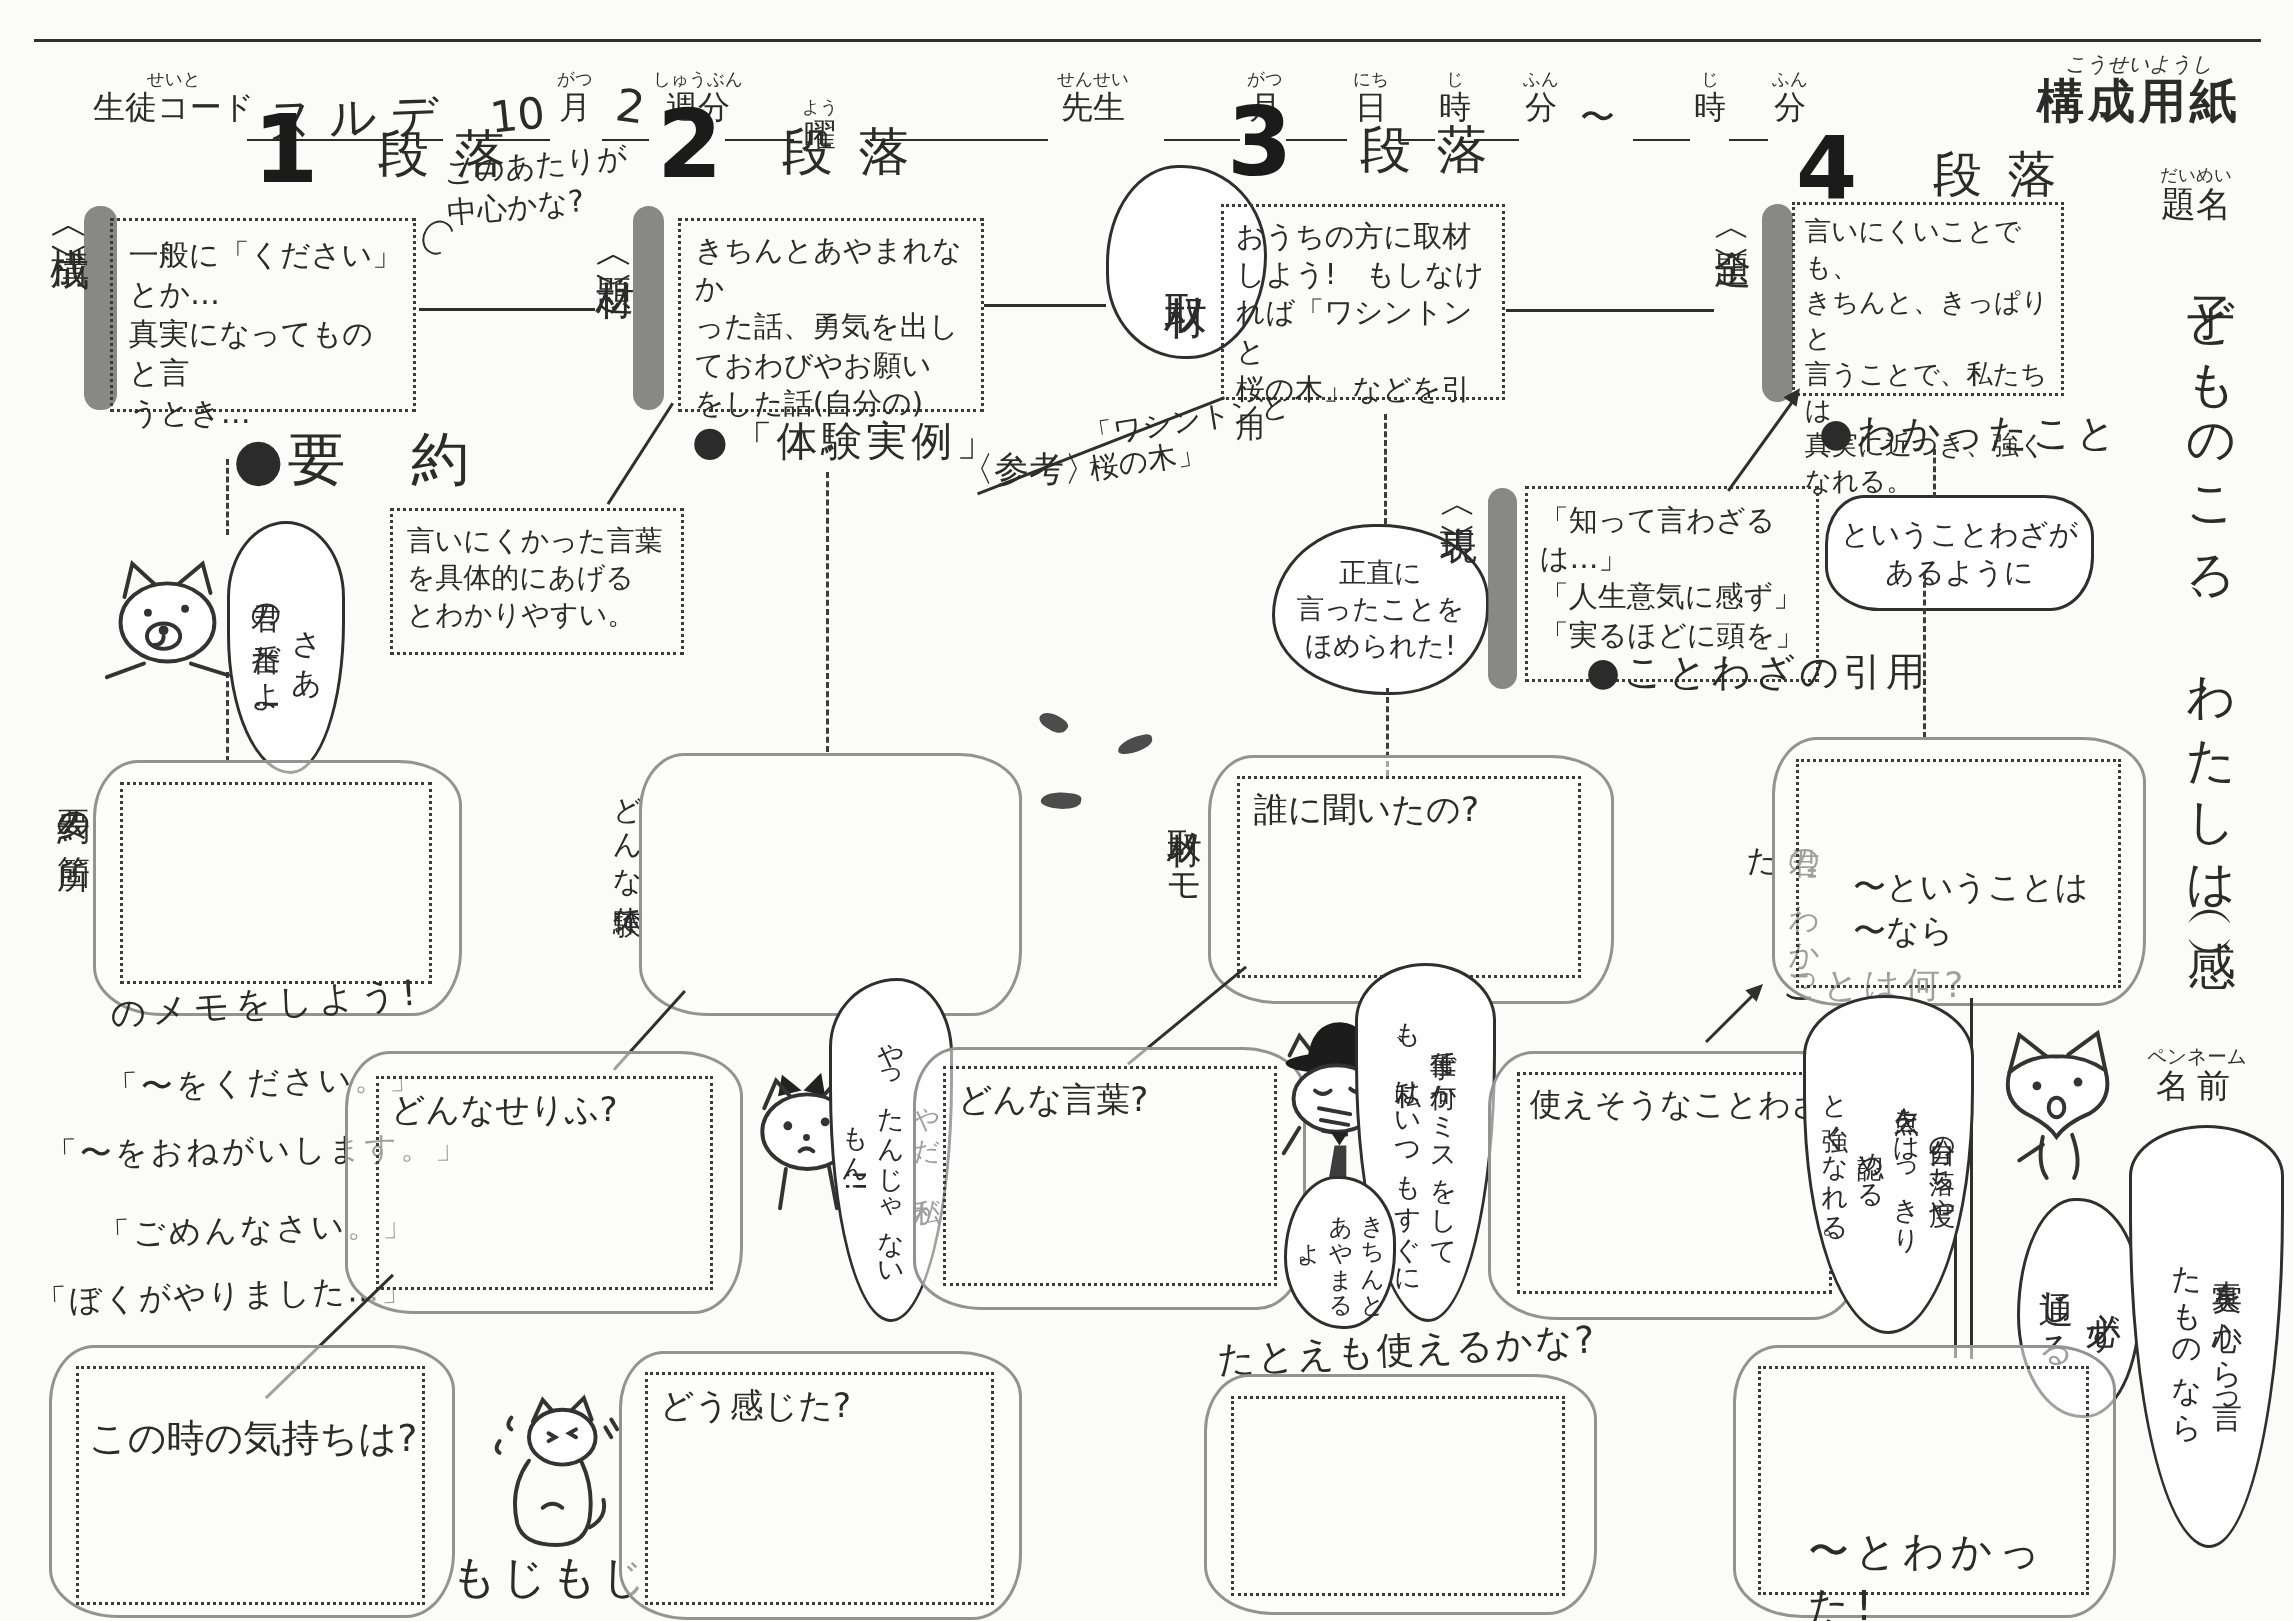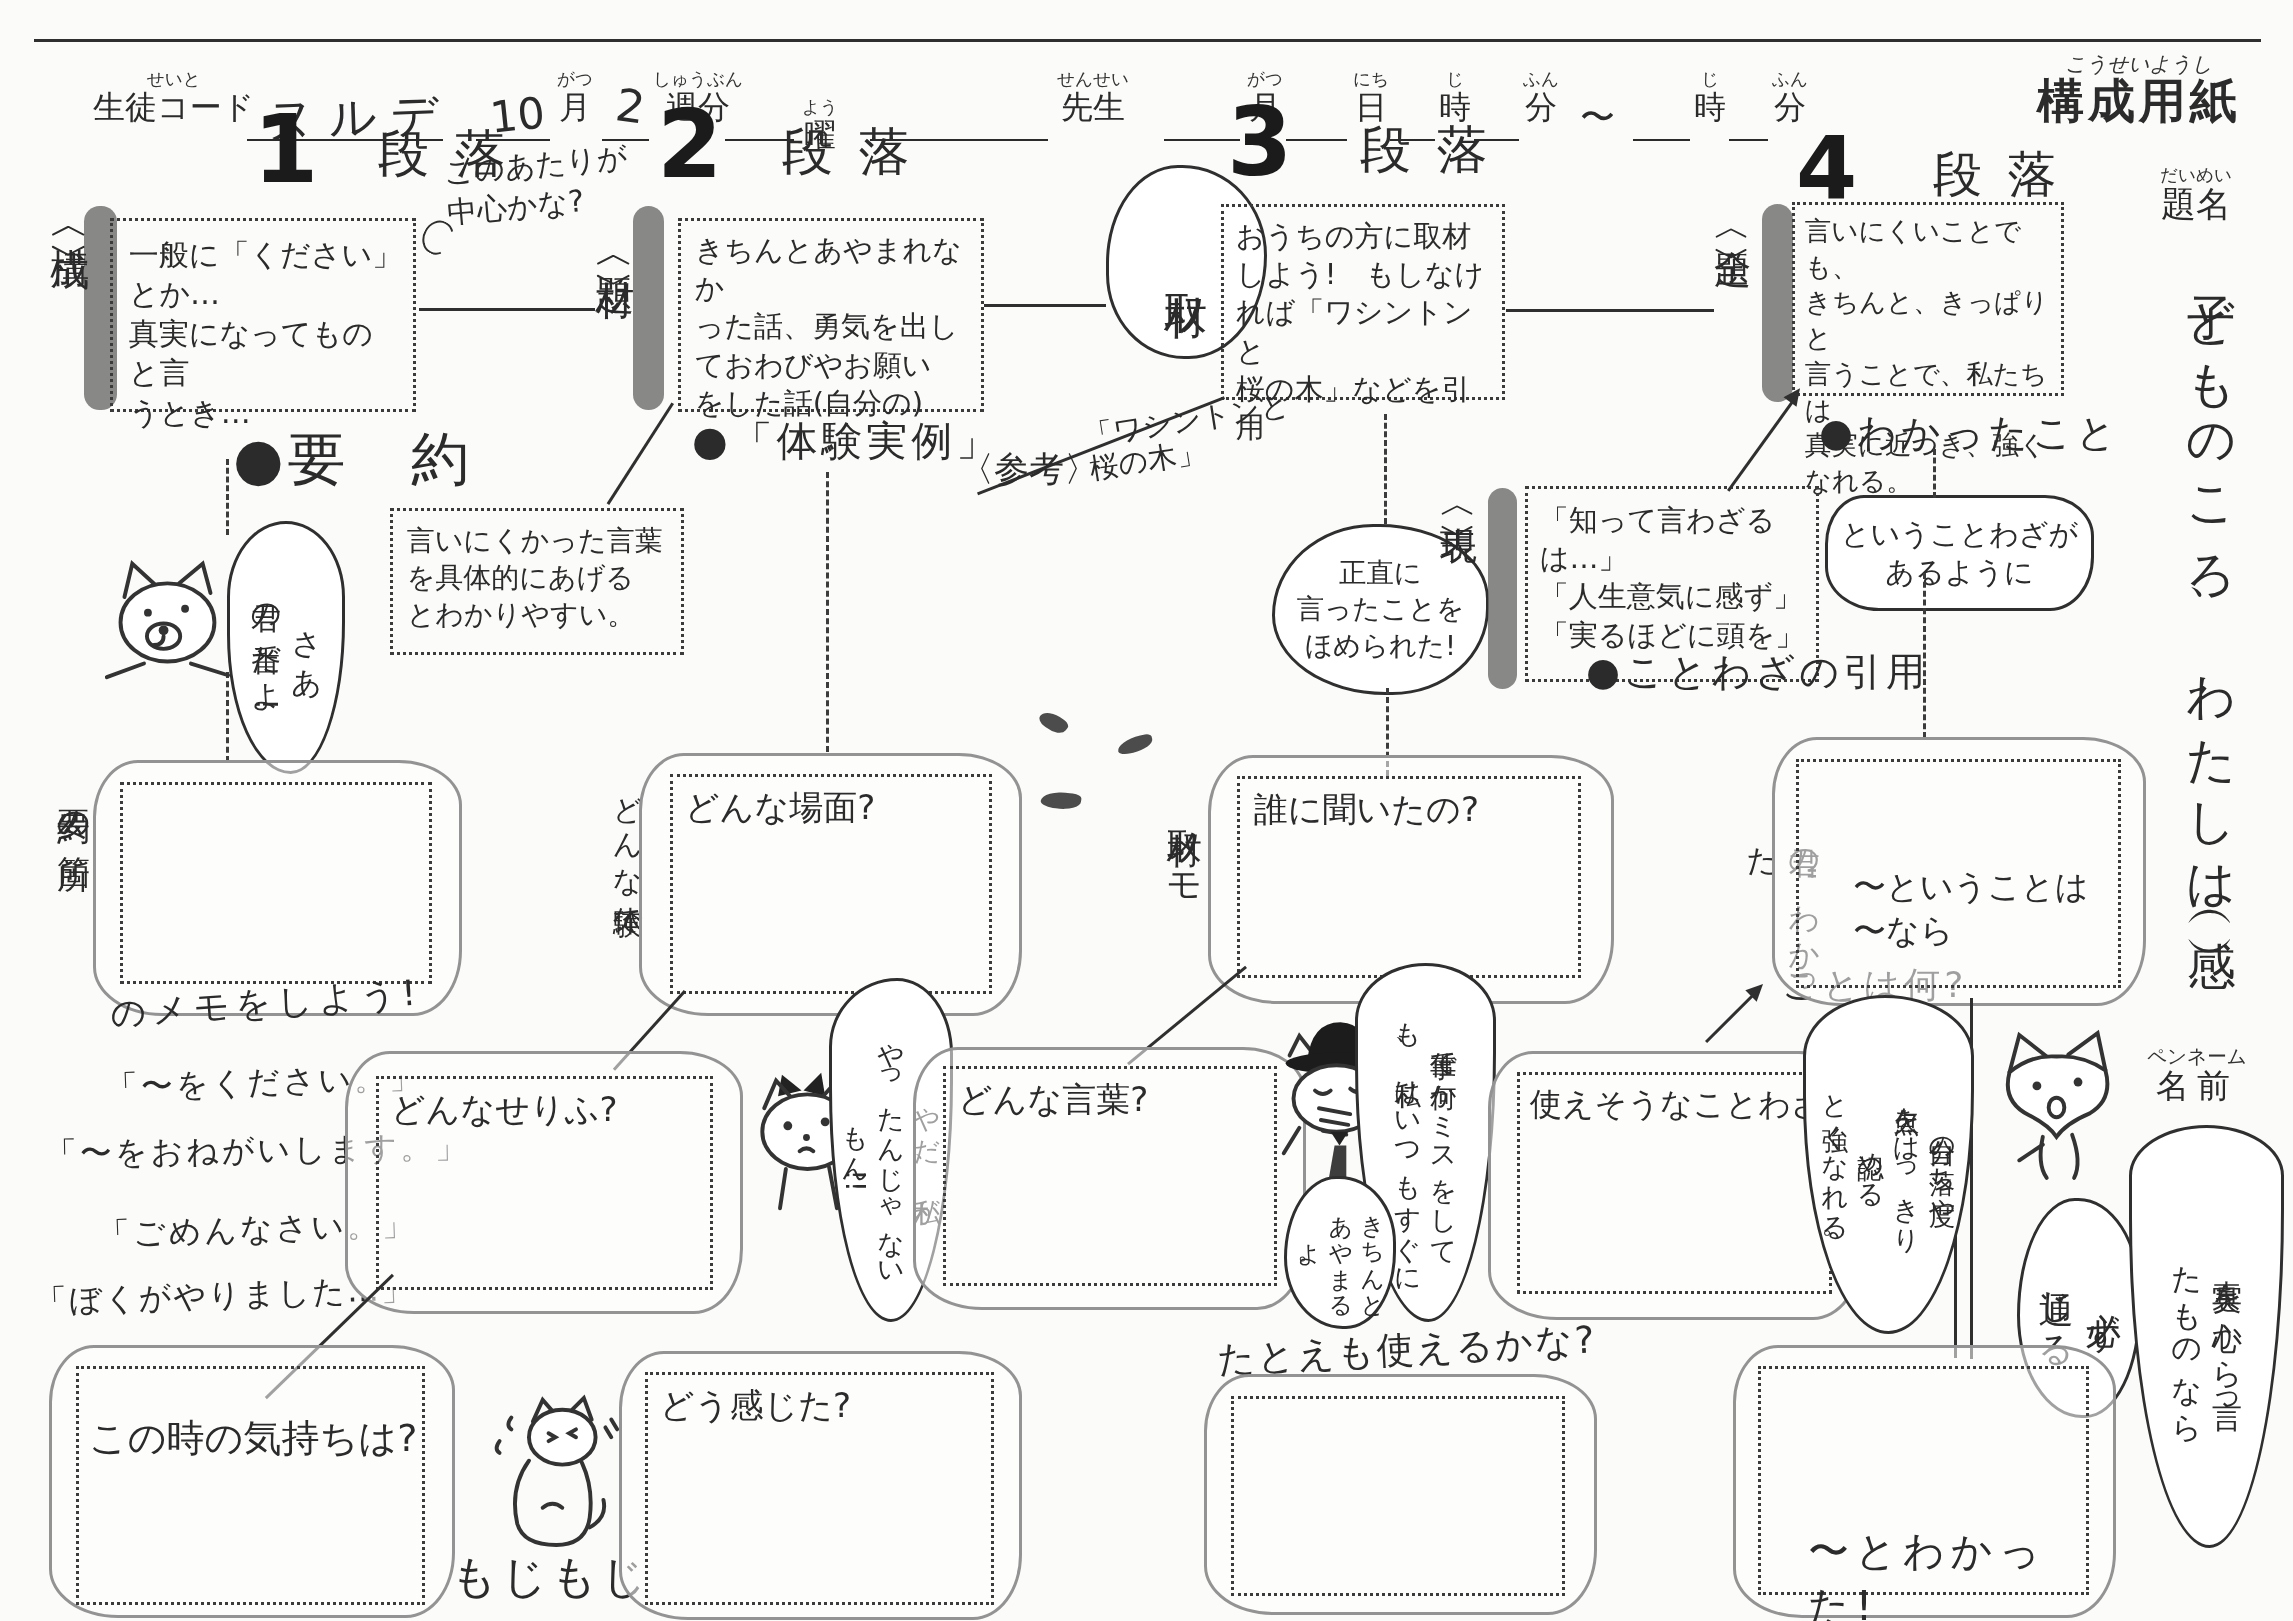--- a/index.html
+++ b/index.html
@@ -213,23 +213,20 @@
   <div class="abs vert" style="left:51px;top:784px;height:235px;font-size:33px;">要約の箇所</div>
   <div class="abs" style="left:110px;top:980px;font-size:35px;transform:rotate(-4deg);letter-spacing:5.9px;">のメモをしよう!</div>
 
   <div class="abs" style="left:106px;top:1061px;font-size:32px;transform:rotate(-2deg);letter-spacing:2.9px;">「〜をください。」</div>
   <div class="abs" style="left:45px;top:1129px;font-size:32px;transform:rotate(-1deg);letter-spacing:2.9px;">「〜をおねがいします。」</div>
   <div class="abs" style="left:98px;top:1208px;font-size:32px;transform:rotate(-2deg);letter-spacing:2.9px;">「ごめんなさい。」</div>
   <div class="abs" style="left:35px;top:1274px;font-size:32px;transform:rotate(-2deg);letter-spacing:2px;">「ぼくがやりました…」</div>
 
   <div class="abs vert" style="left:608px;top:776px;height:250px;font-size:29px;">どんな体験で</div>
   <div class="cloud" style="left:639px;top:753px;width:377px;height:257px;"></div>
-  <div class="dbox" style="left:670px;top:774px;width:316px;height:214px;">
-    <span class="abs" style="left:11.8px;top:7.8px;font-size:34px;">どんな場面?</span>
-  </div>
 
   <div class="leaf" style="left:1039px;top:714px;width:29px;height:16.7px;transform:rotate(38deg);"></div>
   <div class="leaf" style="left:1117px;top:737px;width:36px;height:14.7px;transform:rotate(-14deg);"></div>
   <div class="leaf" style="left:1041px;top:792px;width:40px;height:16.7px;transform:rotate(8deg);"></div>
 
   <div class="abs vert" style="left:1160px;top:802px;height:196px;font-size:35px;">取材メモ</div>
   <div class="cloud" style="left:1208px;top:755px;width:400px;height:243px;"></div>
   <div class="dbox" style="left:1237px;top:776px;width:338px;height:196px;">
     <span class="abs" style="left:13.7px;top:7.8px;font-size:34px;">誰に聞いたの?</span>
   </div>

